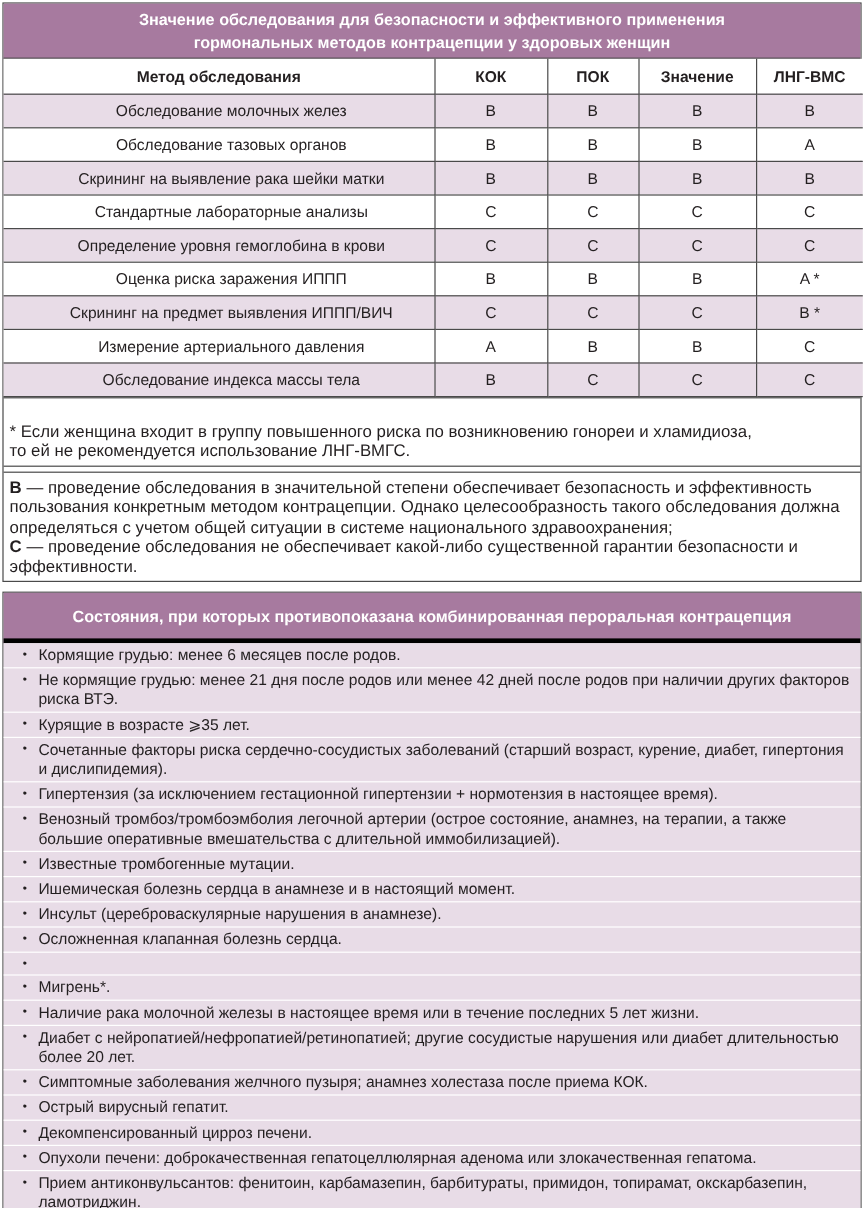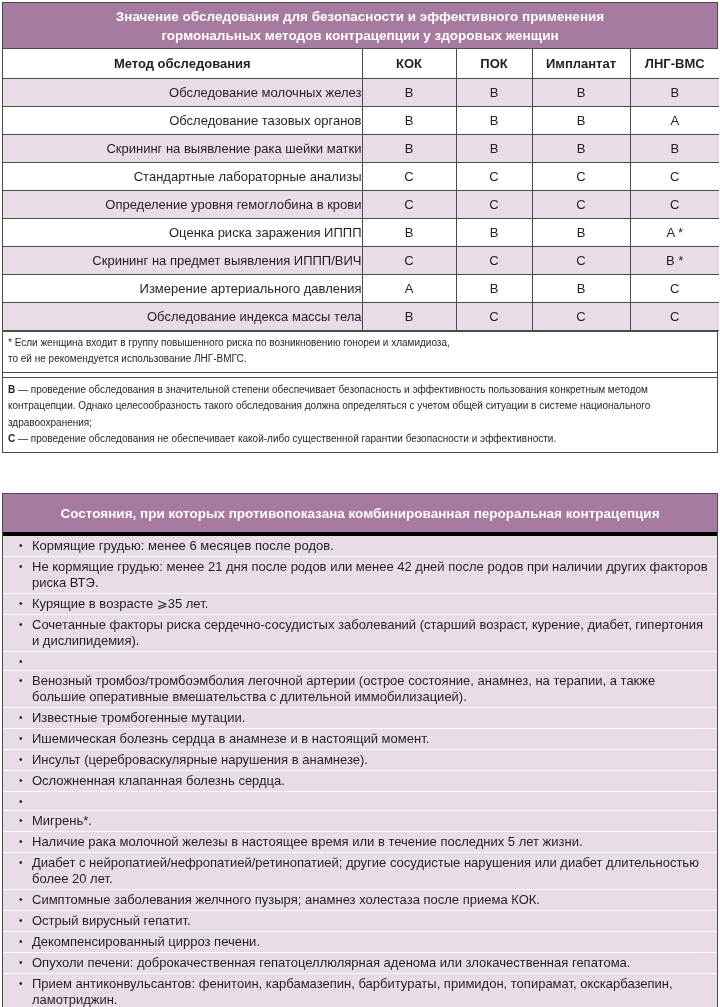--- a/index.html
+++ b/index.html
@@ -10,25 +10,25 @@
   .title-bar { background: #a77a9f; color: #ffffff; font-weight: bold; text-align: center;
     font-size: 13.5px; line-height: 19px; padding: 4px 8px 3px; border-bottom: 1px solid #4a4a4a; }
 
   table { border-collapse: collapse; width: 100%; table-layout: fixed; }
   th, td { border: 1px solid #4a4a4a; height: 28px; font-size: 13px; }
   tr:first-child th { border-top: none; }
   th:first-child, td:first-child { border-left: none; }
   th:last-child, td:last-child { border-right: none; }
   th { font-weight: bold; background: #ffffff; text-align: center; height: 29px; }
   td { text-align: center; }
-  td.method { text-align: right; padding-left: 21px; }
+  td.method { text-align: center; padding-left: 21px; }
   tr.shade td { background: #e8dce7; }
   tr.plain td { background: #ffffff; }
 
-  .notes { padding: 3px 5px 4px; font-size: 10px; line-height: 16.5px; border-top: 1px solid #4a4a4a; }
+  .notes { padding: 19px 5px 4px; font-size: 14px; line-height: 16.5px; border-top: 1px solid #4a4a4a; }
   .notes p { margin: 0; }
   .notes .sep { border-top: 1px solid #4a4a4a; margin: 4px -5px 4px; }
   .notes b { font-weight: bold; }
 
   .box2 { position: absolute; left: 2px; top: 493px; width: 716px; border: 1px solid #4a4a4a; }
   .title-bar2 { background: #a77a9f; color: #ffffff; font-weight: bold; text-align: center;
     font-size: 13.5px; line-height: 19px; padding: 10px 8px 9px; border-bottom: 4px solid #000000; }
   .list { background: #e8dce7; }
   .li { position: relative; padding: 2px 8px 2px 29px; font-size: 13px; line-height: 16px;
     border-bottom: 1px solid #ffffff; min-height: 19px; }
@@ -49,21 +49,21 @@
         <col style="width:94px">
         <col style="width:76px">
         <col style="width:98px">
         <col style="width:89px">
     </colgroup>
     <thead>
       <tr>
         <th>Метод обследования</th>
         <th>КОК</th>
         <th>ПОК</th>
-        <th>Имплантат</th>
+        <th>Значение</th>
         <th>ЛНГ-ВМС</th>
       </tr>
     </thead>
     <tbody id="exam-rows">
         <tr class="shade">
           <td class="method">Обследование молочных желез</td>
           <td>B</td>
           <td>B</td>
           <td>B</td>
           <td>B</td>
@@ -136,21 +136,21 @@
   </div>
 </div>
 
 <div class="box2">
   <div class="title-bar2">Состояния, при которых противопоказана комбинированная пероральная контрацепция</div>
   <div class="list" id="contra-list">
       <div class="li"><span class="bullet">•</span><span>Кормящие грудью: менее 6 месяцев после родов.</span></div>
       <div class="li"><span class="bullet">•</span><span>Не кормящие грудью: менее 21 дня после родов или менее 42 дней после родов при наличии других факторов риска ВТЭ.</span></div>
       <div class="li"><span class="bullet">•</span><span>Курящие в возрасте ⩾35 лет.</span></div>
       <div class="li"><span class="bullet">•</span><span>Сочетанные факторы риска сердечно-сосудистых заболеваний  (старший возраст, курение, диабет, гипертония и дислипидемия).</span></div>
-      <div class="li"><span class="bullet">•</span></div>
+      <div class="li"><span class="bullet">•</span><span>Гипертензия (за исключением гестационной гипертензии + нормотензия в настоящее время).</span></div>
       <div class="li"><span class="bullet">•</span><span>Венозный тромбоз/тромбоэмболия легочной артерии (острое состояние, анамнез, на терапии, а также большие оперативные вмешательства с длительной иммобилизацией).</span></div>
       <div class="li"><span class="bullet">•</span><span>Известные тромбогенные мутации.</span></div>
       <div class="li"><span class="bullet">•</span><span>Ишемическая болезнь сердца в анамнезе и в настоящий момент.</span></div>
       <div class="li"><span class="bullet">•</span><span>Инсульт (цереброваскулярные нарушения в анамнезе).</span></div>
       <div class="li"><span class="bullet">•</span><span>Осложненная клапанная болезнь сердца.</span></div>
       <div class="li"><span class="bullet">•</span></div>
       <div class="li"><span class="bullet">•</span><span>Мигрень*.</span></div>
       <div class="li"><span class="bullet">•</span><span>Наличие рака молочной железы в настоящее время или в течение последних 5 лет жизни.</span></div>
       <div class="li"><span class="bullet">•</span><span>Диабет с нейропатией/нефропатией/ретинопатией; другие сосудистые нарушения или диабет длительностью более 20 лет.</span></div>
       <div class="li"><span class="bullet">•</span><span>Симптомные заболевания желчного пузыря; анамнез холестаза после приема КОК.</span></div>

